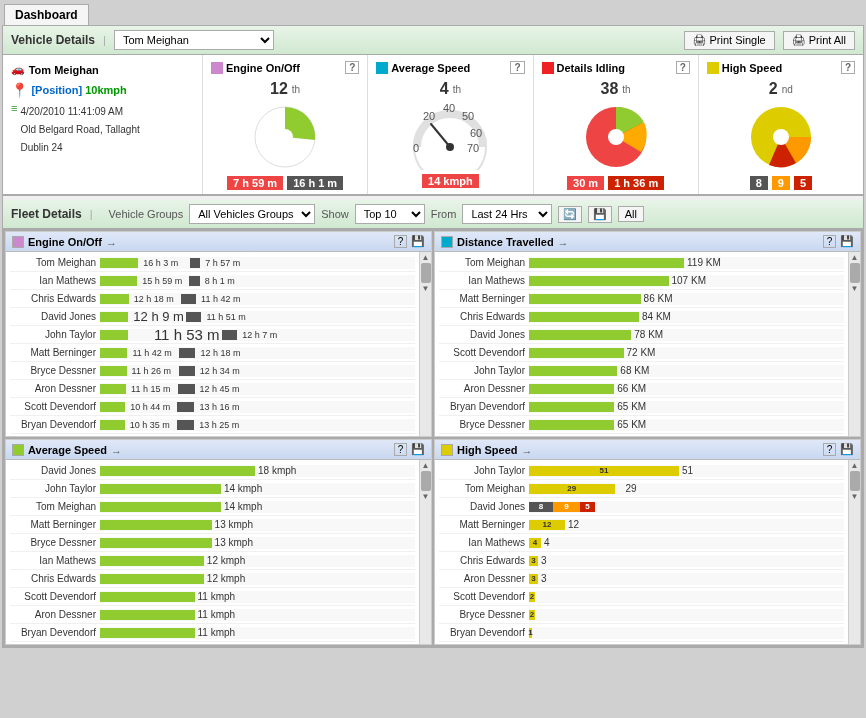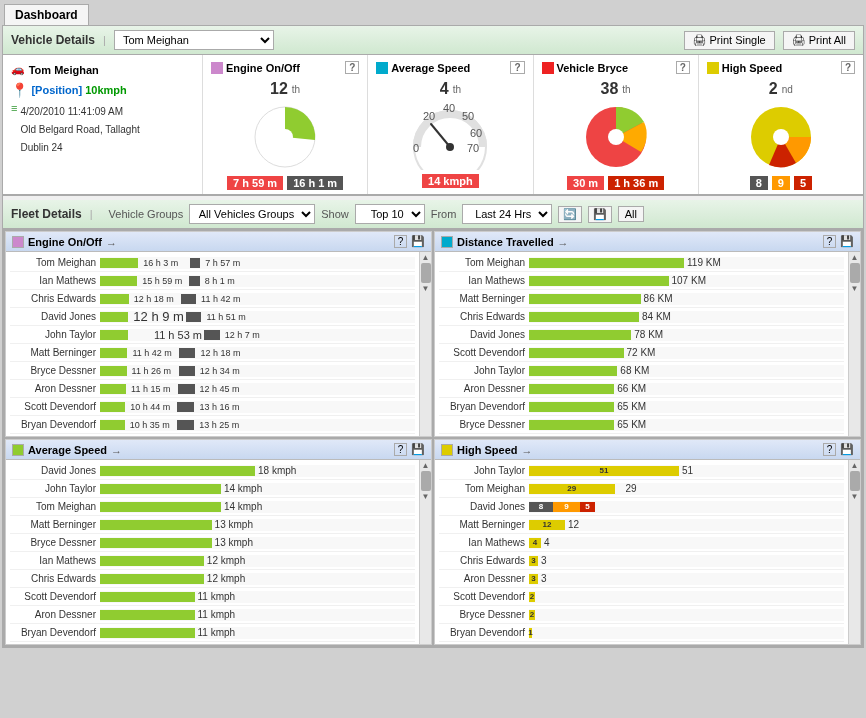--- a/index.html
+++ b/index.html
@@ -151,21 +151,20 @@
       display: flex;
       align-items: center;
       gap: 6px;
       margin-left: 8px;
     }
     .fleet-select {
       border: 1px solid #aaa;
       background: white;
       padding: 2px 4px;
       font-size: 11px;
-      text-align: right;
     }
     .control-label { color: #555; font-size: 11px; }
 
     
     .charts-grid {
       display: grid;
       grid-template-columns: 1fr 1fr;
       gap: 2px;
       padding: 2px;
       background: #aaa;
@@ -357,21 +356,21 @@
       </svg>
       <div class="metric-footer">
         <span class="footer-green">14 kmph</span>
       </div>
     </div>
 
     <div class="metric-panel">
       <div class="metric-header" style="width:100%">
         <div class="metric-header-label">
           <span class="color-box" style="background:#ee2222;"></span>
-          <span>Vehicle Bryce</span>
+          <span>Details Idling</span>
         </div>
         <span style="cursor:pointer; color:#666; border:1px solid #aaa; padding:0 3px; font-size:10px;">?</span>
       </div>
       <div style="display:flex; align-items:center; gap:4px; margin: 4px 0;">
         <span class="rank-badge">38</span>
         <span class="rank-suffix">th</span>
       </div>
 
       <svg width="80" height="70" viewBox="0 0 80 70">
         <circle cx="40" cy="35" r="30" fill="#ee4444"></circle>
@@ -486,21 +485,21 @@
       <div class="bar-fill bar-fill-green" style="width:28.35px; height:10px; min-width:2px;"></div>
       <span class="bar-value" style="font-size:13px; min-width:45px;">12 h 9 m</span>
       <div class="bar-fill" style="background:#555; width:15.5px; height:10px; min-width:2px;"></div>
       <span class="bar-value" style="font-size:9px; min-width:45px;">11 h 51 m</span>
     </div>
   </div>
             <div class="bar-row">
     <div class="bar-name">John Taylor</div>
     <div class="bar-area" style="flex:1; display:flex; align-items:center; gap:2px;">
       <div class="bar-fill bar-fill-green" style="width:27.900000000000002px; height:10px; min-width:2px;"></div>
-      <span class="bar-value" style="font-size:11px; min-width:45px;margin-left:24px;">11 h 53 m</span>
+      <span class="bar-value" style="font-size:15px; min-width:45px;margin-left:24px;">11 h 53 m</span>
       <div class="bar-fill" style="background:#555; width:15.75px; height:10px; min-width:2px;"></div>
       <span class="bar-value" style="font-size:9px; min-width:45px;">12 h 7 m</span>
     </div>
   </div>
             <div class="bar-row">
     <div class="bar-name">Matt Berninger</div>
     <div class="bar-area" style="flex:1; display:flex; align-items:center; gap:2px;">
       <div class="bar-fill bar-fill-green" style="width:27.45px; height:10px; min-width:2px;"></div>
       <span class="bar-value" style="font-size:9px; min-width:45px;">11 h 42 m</span>
       <div class="bar-fill" style="background:#555; width:16px; height:10px; min-width:2px;"></div>

